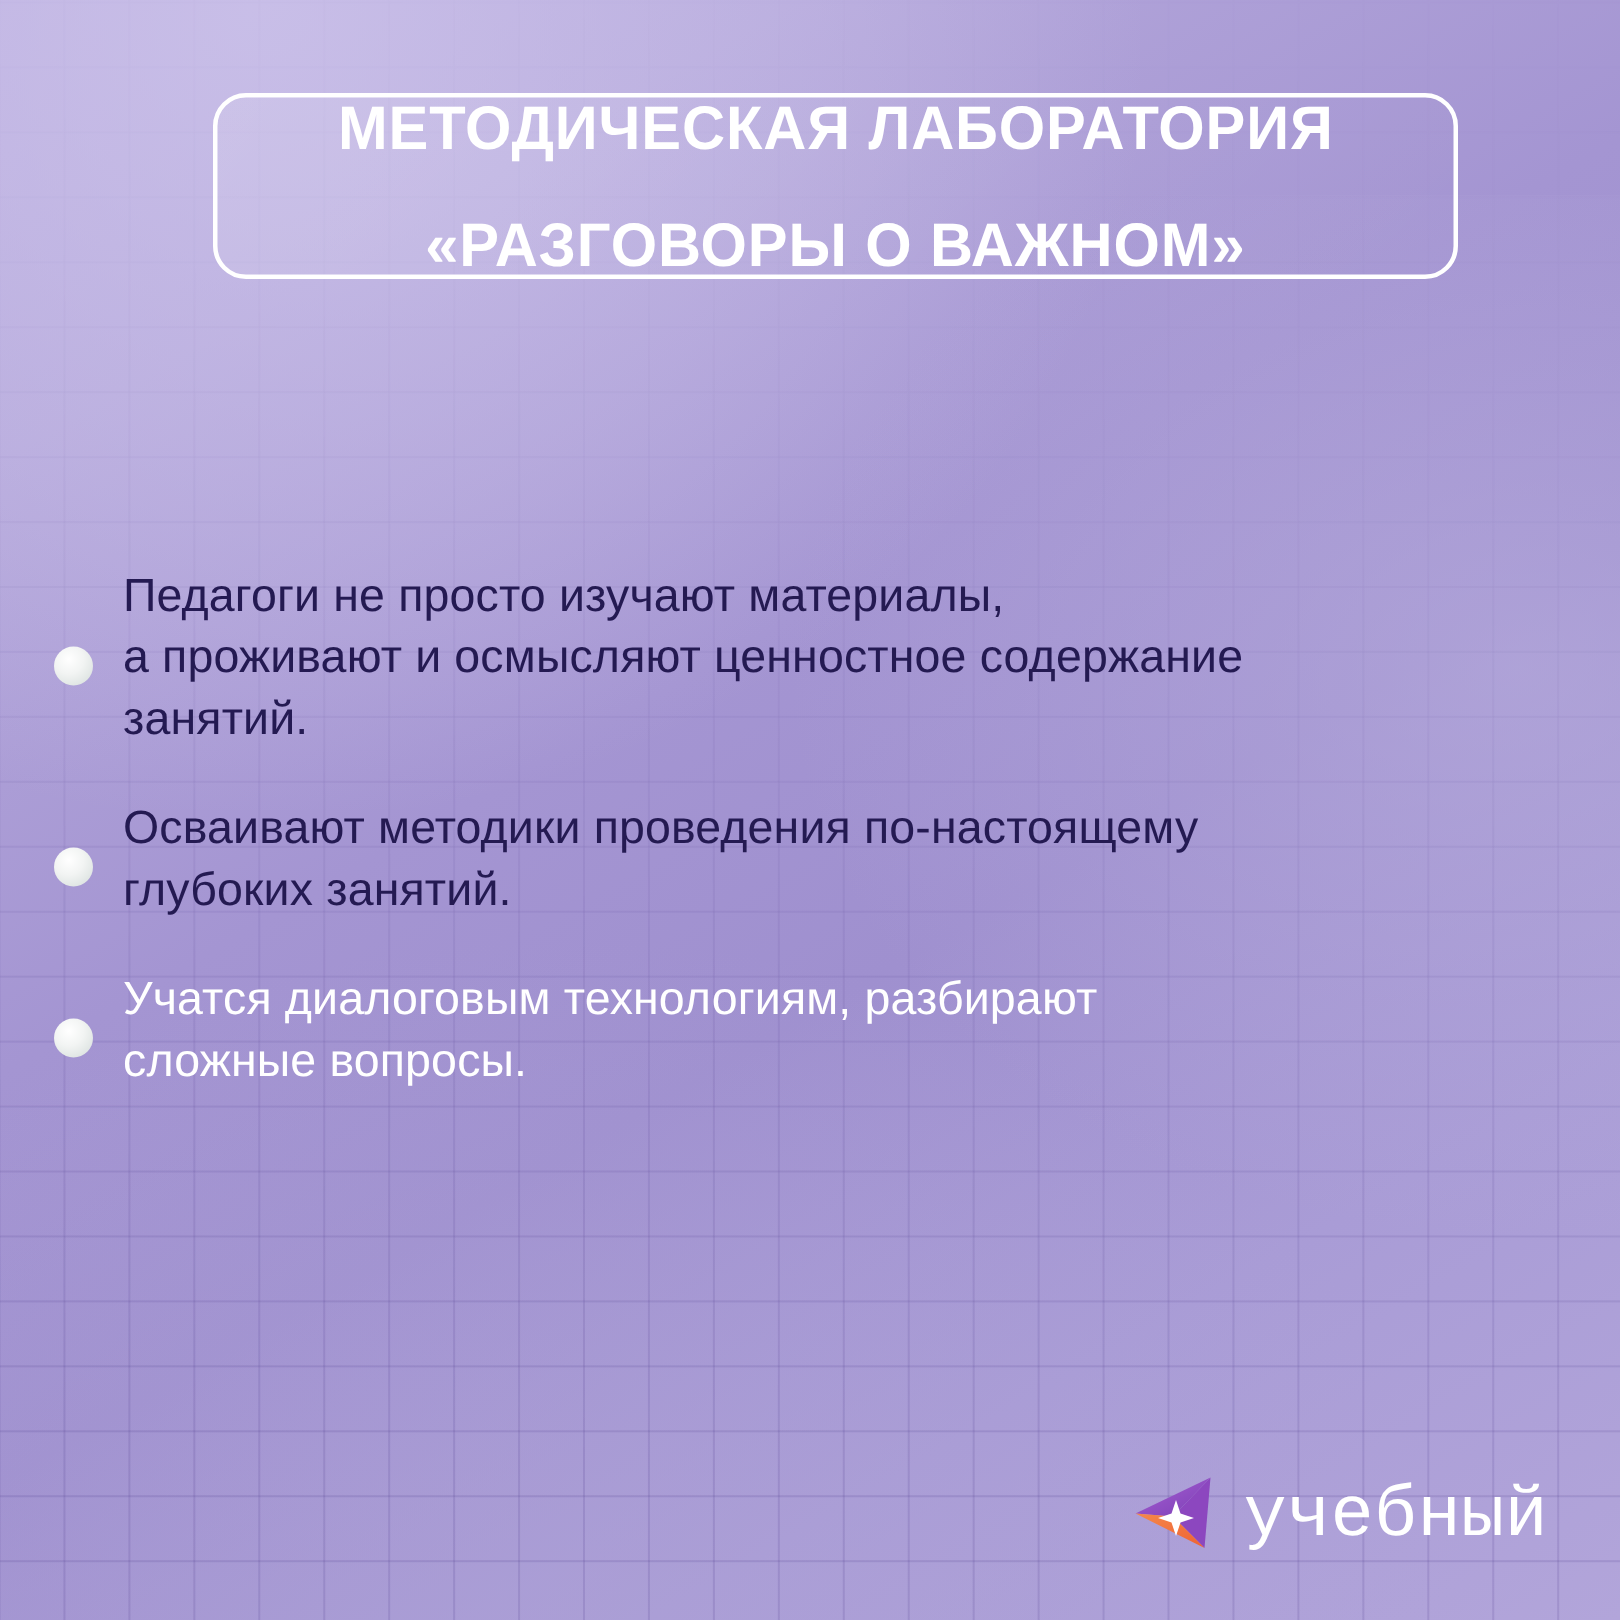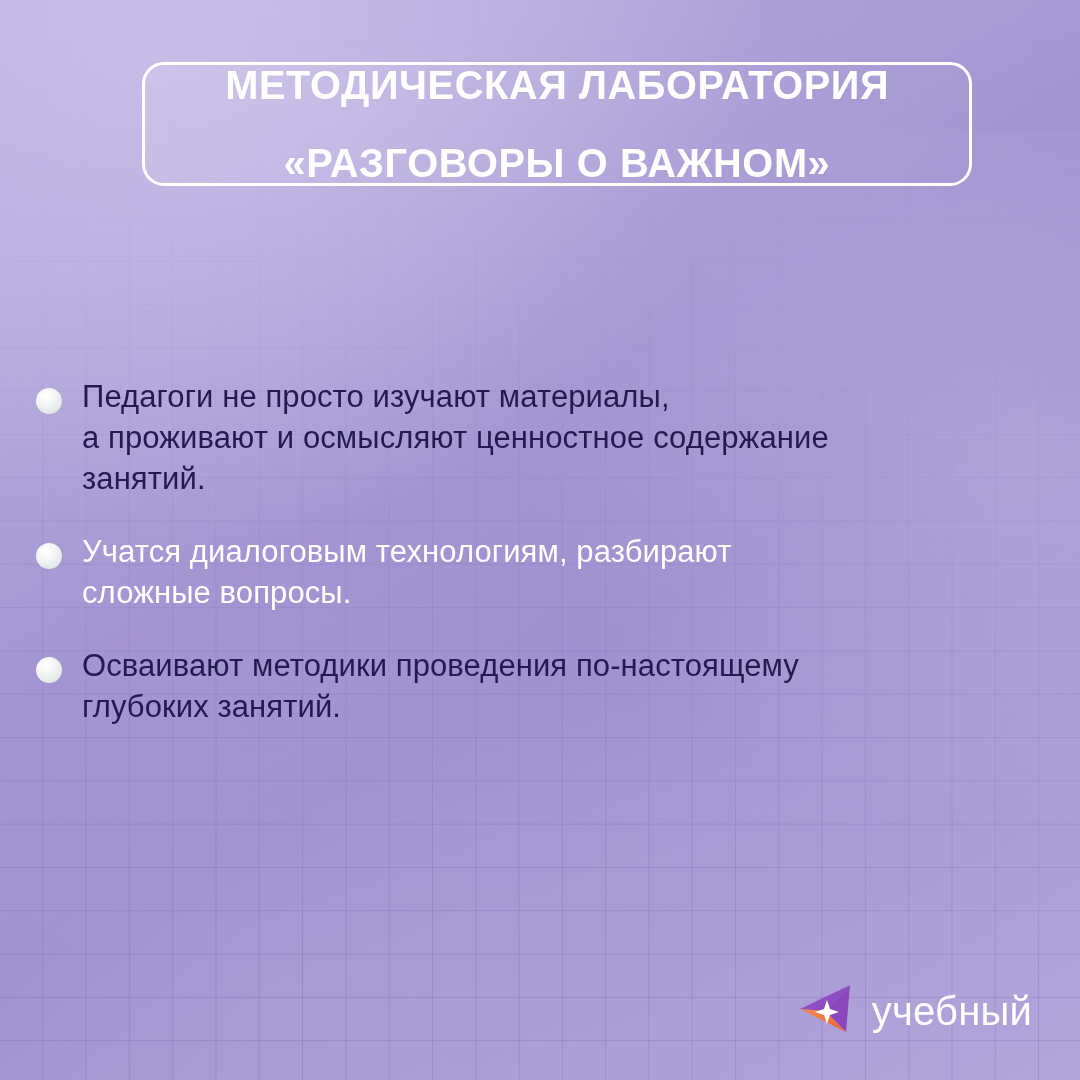--- a/index.html
+++ b/index.html
@@ -96,21 +96,21 @@
 
   
   #bullet-list {
     position: absolute;
     left: 36px;
     top: 376px;
     width: 1010px;
   }
   .bullet-row {
     display: flex;
-    align-items: flex-start;
+    align-items: center;
     margin-bottom: 32px;
   }
   .bullet-dot {
     flex: 0 0 auto;
     width: 26px;
     height: 26px;
     border-radius: 50%;
     margin-top: 12px;
     margin-right: 20px;
     background: radial-gradient(circle at 38% 32%, #ffffff 0%, #f2f4f3 42%, #dfe5e3 78%, #cfd8d6 100%);
@@ -140,22 +140,22 @@
     flex: 0 0 auto;
     display: block;
   }
   #logo-text {
     display: flex;
     flex-direction: column;
     justify-content: center;
   }
   .logo-line {
     color: #ffffff;
-    font-family: Liberation Sans, sans-serif;
-    font-size: 40px;
+    font-family: Liberation Mono, monospace;
+    font-size: 48px;
     line-height: 42px;
     letter-spacing: 0.2px;
   }
 </style>
 </head>
 <body>
 
 <div id="slide">
 
   <div id="bloom-top"></div>
@@ -172,28 +172,28 @@
 
     <div class="bullet-row">
       <span class="bullet-dot"></span>
       <div class="bullet-text tone-dark">Педагоги не просто изучают материалы,
 а проживают и осмысляют ценностное содержание
 занятий.</div>
     </div>
 
     <div class="bullet-row">
       <span class="bullet-dot"></span>
+      <div class="bullet-text tone-dark">Осваивают методики проведения по-настоящему
+глубоких занятий.</div>
+    </div>
+
+    <div class="bullet-row">
+      <span class="bullet-dot"></span>
       <div class="bullet-text tone-light">Учатся диалоговым технологиям, разбирают
 сложные вопросы.</div>
-    </div>
-
-    <div class="bullet-row">
-      <span class="bullet-dot"></span>
-      <div class="bullet-text tone-dark">Осваивают методики проведения по-настоящему
-глубоких занятий.</div>
     </div>
 
   </div>
 
   <div id="logo">
     <svg id="logo-mark" viewBox="0 0 62 62">
       <defs>
         <linearGradient id="gradPurple" x1="0" y1="0" x2="1" y2="1">
           <stop offset="0%" stop-color="#a85fd4"></stop>
           <stop offset="100%" stop-color="#7b3fb5"></stop>

